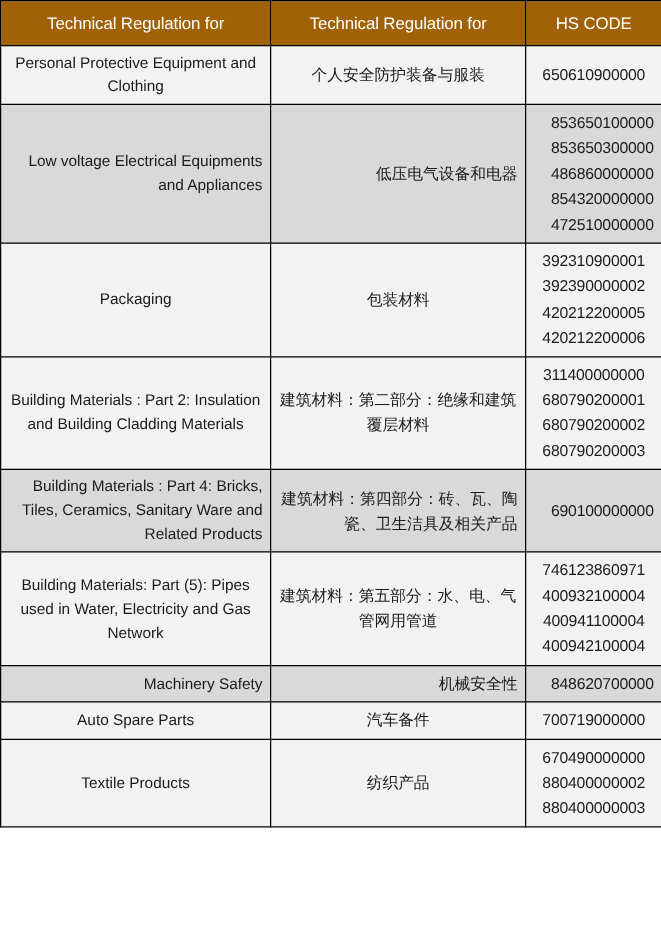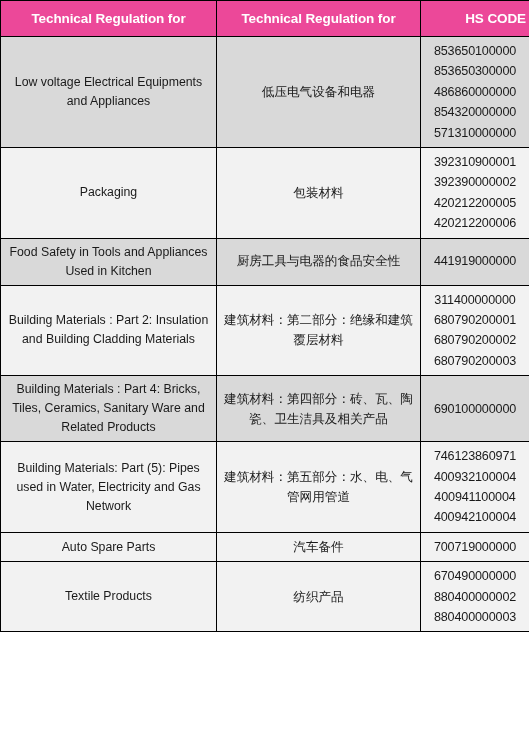--- a/index.html
+++ b/index.html
@@ -25,49 +25,48 @@
     width: 529px;
     border-collapse: collapse;
     table-layout: fixed;
     border: 1px solid #000000;
   }
   table.reg-table col.c-en    { width: 216px; }
   table.reg-table col.c-zh    { width: 204px; }
   table.reg-table col.c-hs    { width: 109px; }
 
   thead th {
-    background: #ec4899;
+    background: #a16207;
     color: #FFFFFF;
-    font-weight: bold;
+    font-weight: normal;
     font-size: 13.5px;
     letter-spacing: -0.1px;
     text-align: center;
     vertical-align: middle;
     height: 35px;
     padding: 0 3px;
     border: 1px solid #000000;
     white-space: nowrap;
   }
   thead th.hs-head {
     font-size: 13.5px;
-    text-align: right;
   }
 
   tbody td {
     border: 1px solid #000000;
     vertical-align: middle;
     text-align: center;
     color: #1a1a1a;
     font-size: 12.3px;
     line-height: 1.55;
     padding: 4px 6px;
     word-wrap: break-word;
   }
   tbody tr.shade-light td { background: #F2F2F2; }
-  tbody tr.shade-dark  td { background: #D9D9D9; }
+  tbody tr.shade-dark  td { background: #D9D9D9; text-align: right; }
 
   td.cell-en {
     font-size: 12.3px;
     line-height: 1.55;
   }
   td.cell-zh {
     font-size: 12.6px;
     line-height: 1.6;
     font-family: "DejaVu Sans", "Liberation Sans", sans-serif;
   }
@@ -90,46 +89,46 @@
       <col class="c-hs">
     </colgroup>
     <thead>
       <tr>
         <th class="en-head">Technical Regulation for</th>
         <th class="zh-head">Technical Regulation for</th>
         <th class="hs-head">HS CODE</th>
       </tr>
     </thead>
     <tbody id="table-body">
+        <tr class="shade-light">
+          <td class="cell-en">Personal Protective Equipment and Clothing</td>
+          <td class="cell-zh">个人安全防护装备与服装</td>
+          <td class="cell-hs">
+            <span class="hs-line">650610900000</span>
+          </td>
+        </tr>
         <tr class="shade-dark">
           <td class="cell-en">Low voltage Electrical Equipments and Appliances</td>
           <td class="cell-zh">低压电气设备和电器</td>
           <td class="cell-hs">
             <span class="hs-line">853650100000</span>
             <span class="hs-line">853650300000</span>
             <span class="hs-line">486860000000</span>
             <span class="hs-line">854320000000</span>
-            <span class="hs-line">571310000000</span>
+            <span class="hs-line">472510000000</span>
           </td>
         </tr>
         <tr class="shade-light">
           <td class="cell-en">Packaging</td>
           <td class="cell-zh">包装材料</td>
           <td class="cell-hs">
             <span class="hs-line">392310900001</span>
             <span class="hs-line">392390000002</span>
             <span class="hs-line">420212200005</span>
             <span class="hs-line">420212200006</span>
-          </td>
-        </tr>
-        <tr class="shade-dark">
-          <td class="cell-en">Food Safety in Tools and Appliances Used in Kitchen</td>
-          <td class="cell-zh">厨房工具与电器的食品安全性</td>
-          <td class="cell-hs">
-            <span class="hs-line">441919000000</span>
           </td>
         </tr>
         <tr class="shade-light">
           <td class="cell-en">Building Materials : Part 2: Insulation and Building Cladding Materials</td>
           <td class="cell-zh">建筑材料：第二部分：绝缘和建筑覆层材料</td>
           <td class="cell-hs">
             <span class="hs-line">311400000000</span>
             <span class="hs-line">680790200001</span>
             <span class="hs-line">680790200002</span>
             <span class="hs-line">680790200003</span>
@@ -145,20 +144,27 @@
         <tr class="shade-light">
           <td class="cell-en">Building Materials: Part (5): Pipes used in Water, Electricity and Gas Network</td>
           <td class="cell-zh">建筑材料：第五部分：水、电、气管网用管道</td>
           <td class="cell-hs">
             <span class="hs-line">746123860971</span>
             <span class="hs-line">400932100004</span>
             <span class="hs-line">400941100004</span>
             <span class="hs-line">400942100004</span>
           </td>
         </tr>
+        <tr class="shade-dark">
+          <td class="cell-en">Machinery Safety</td>
+          <td class="cell-zh">机械安全性</td>
+          <td class="cell-hs">
+            <span class="hs-line">848620700000</span>
+          </td>
+        </tr>
         <tr class="shade-light">
           <td class="cell-en">Auto Spare Parts</td>
           <td class="cell-zh">汽车备件</td>
           <td class="cell-hs">
             <span class="hs-line">700719000000</span>
           </td>
         </tr>
         <tr class="shade-light">
           <td class="cell-en">Textile Products</td>
           <td class="cell-zh">纺织产品</td>

